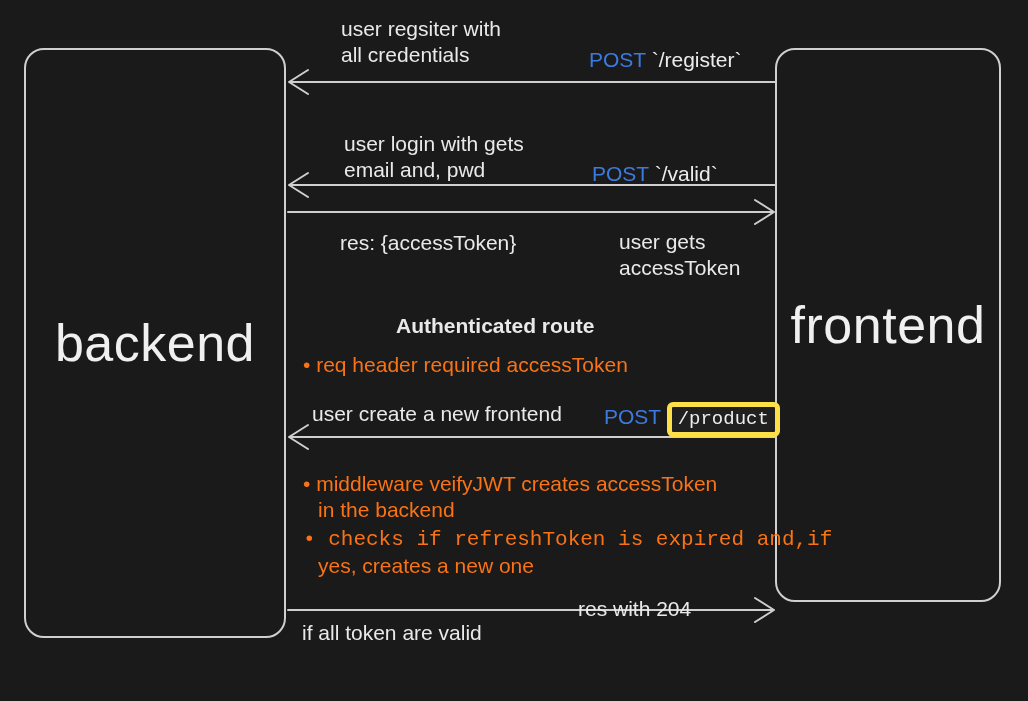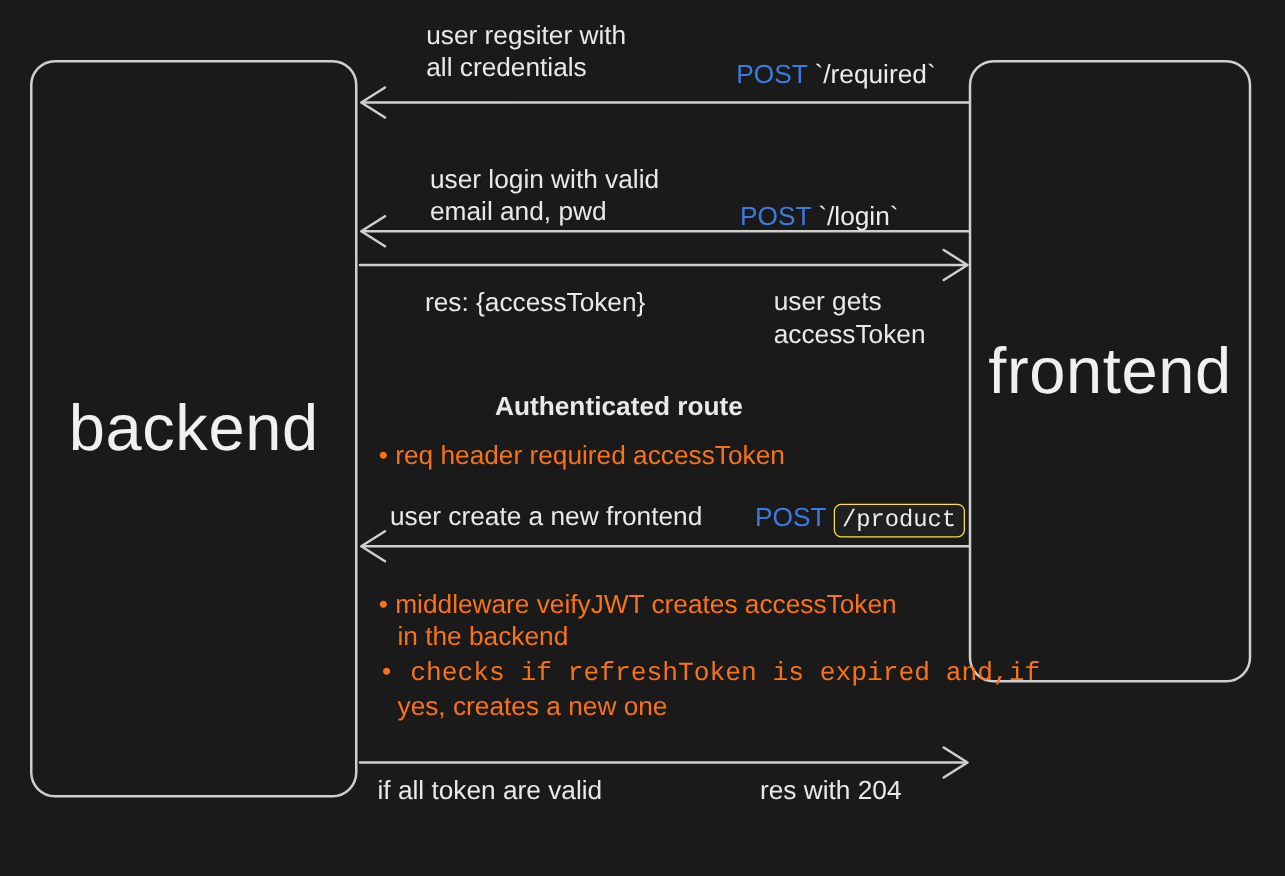--- a/index.html
+++ b/index.html
@@ -45,21 +45,21 @@
   #backend-box {
     left: 24px;
     top: 48px;
     width: 262px;
     height: 590px;
   }
   #frontend-box {
     left: 775px;
     top: 48px;
     width: 226px;
-    height: 498px;
+    height: 554px;
   }
 
   
   .arrow-svg {
     position: absolute;
     left: 0;
     top: 0;
     width: 1028px;
     height: 701px;
     pointer-events: none;
@@ -80,21 +80,21 @@
   }
   .path-plain {
     color: #ececec;
   }
   .code-chip {
     display: inline-block;
     font-family: "Liberation Mono", "DejaVu Sans Mono", monospace;
     font-size: 19px;
     color: #ededed;
     background: #202020;
-    border: 1px solid #fde047;
+    border: 5px solid #fde047;
     border-radius: 6px;
     padding: 1px 6px 2px 6px;
     line-height: 22px;
     vertical-align: baseline;
   }
 
   .bullet-line {
     position: absolute;
     font-size: 21px;
     line-height: 26px;
@@ -117,21 +117,21 @@
 
   #lbl-create-product { left: 312px; top: 401px; }
   #lbl-product-meth   { left: 604px; top: 402px; }
 
   #lbl-bullet-mw      { left: 303px; top: 471px; }
   #lbl-bullet-mw2     { left: 318px; top: 497px; }
   #lbl-bullet-rt      { left: 303px; top: 527px; font-family: Liberation Mono, monospace; }
   #lbl-bullet-rt2     { left: 318px; top: 553px; }
 
   #lbl-if-valid       { left: 302px; top: 620px; }
-  #lbl-res-204        { left: 578px; top: 620px; margin-left: 30px; }
+  #lbl-res-204        { left: 578px; top: 596px; }
 </style>
 </head>
 <body>
 
 <div id="canvas">
 
   <div class="node-box" id="backend-box">
     <span class="node-label">backend</span>
   </div>
 
@@ -164,25 +164,25 @@
 
       <g>
         <line x1="288" y1="610" x2="773" y2="610"></line>
         <polyline points="755,598 774,610 755,622"></polyline>
       </g>
     </g>
   </svg>
 
   <div class="lbl" id="lbl-register"><span>user regsiter with</span><br><span>all credentials</span></div>
 
-  <div class="lbl" id="lbl-register-meth"><span class="method">POST</span> <span class="path-plain">`/required`</span></div>
-
-  <div class="lbl" id="lbl-login"><span>user login with valid</span><br><span>email and, pwd</span></div>
-
-  <div class="lbl" id="lbl-login-meth"><span class="method">POST</span> <span class="path-plain">`/login`</span></div>
+  <div class="lbl" id="lbl-register-meth"><span class="method">POST</span> <span class="path-plain">`/register`</span></div>
+
+  <div class="lbl" id="lbl-login"><span>user login with gets</span><br><span>email and, pwd</span></div>
+
+  <div class="lbl" id="lbl-login-meth"><span class="method">POST</span> <span class="path-plain">`/valid`</span></div>
 
   <div class="lbl" id="lbl-res-token">res: {accessToken}</div>
 
   <div class="lbl" id="lbl-user-gets"><span>user gets</span><br><span>accessToken</span></div>
 
   <div class="lbl center" id="lbl-auth-route">Authenticated route</div>
   <div class="bullet-line" id="lbl-req-header">• req header required accessToken</div>
 
   <div class="lbl" id="lbl-create-product">user create a new frontend</div>
 

